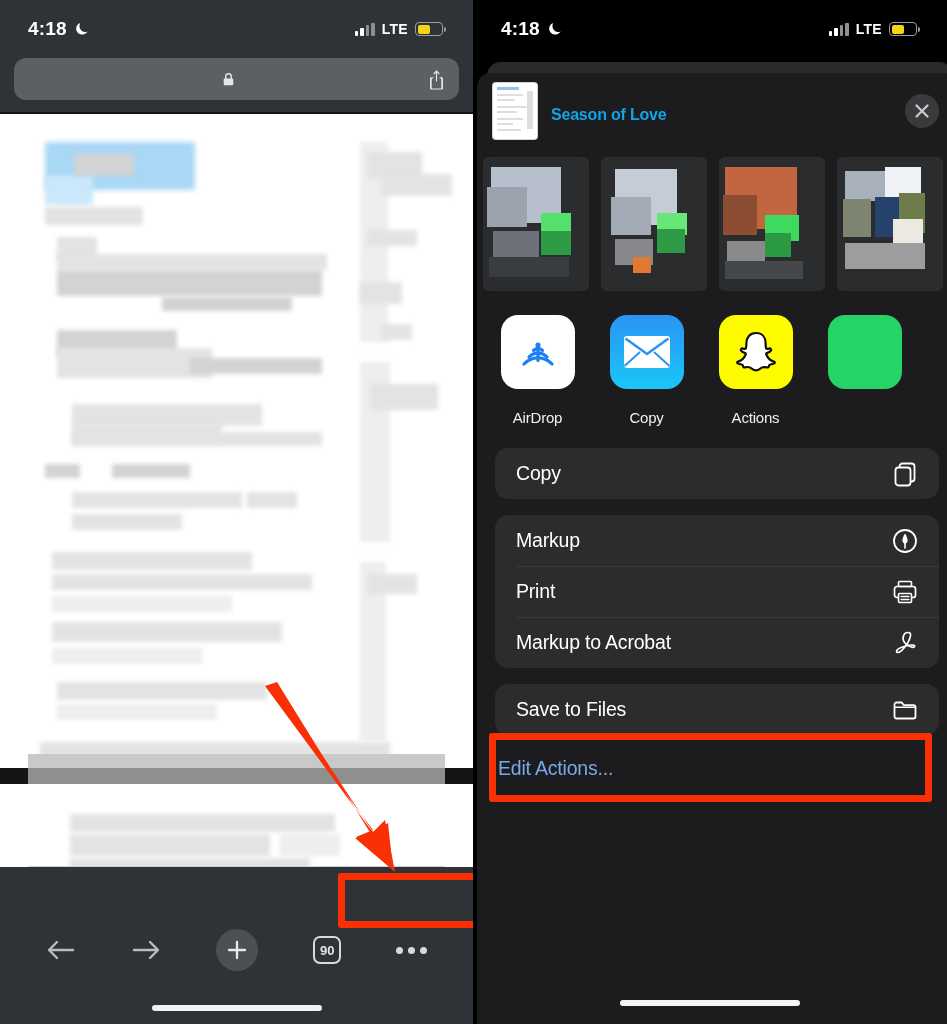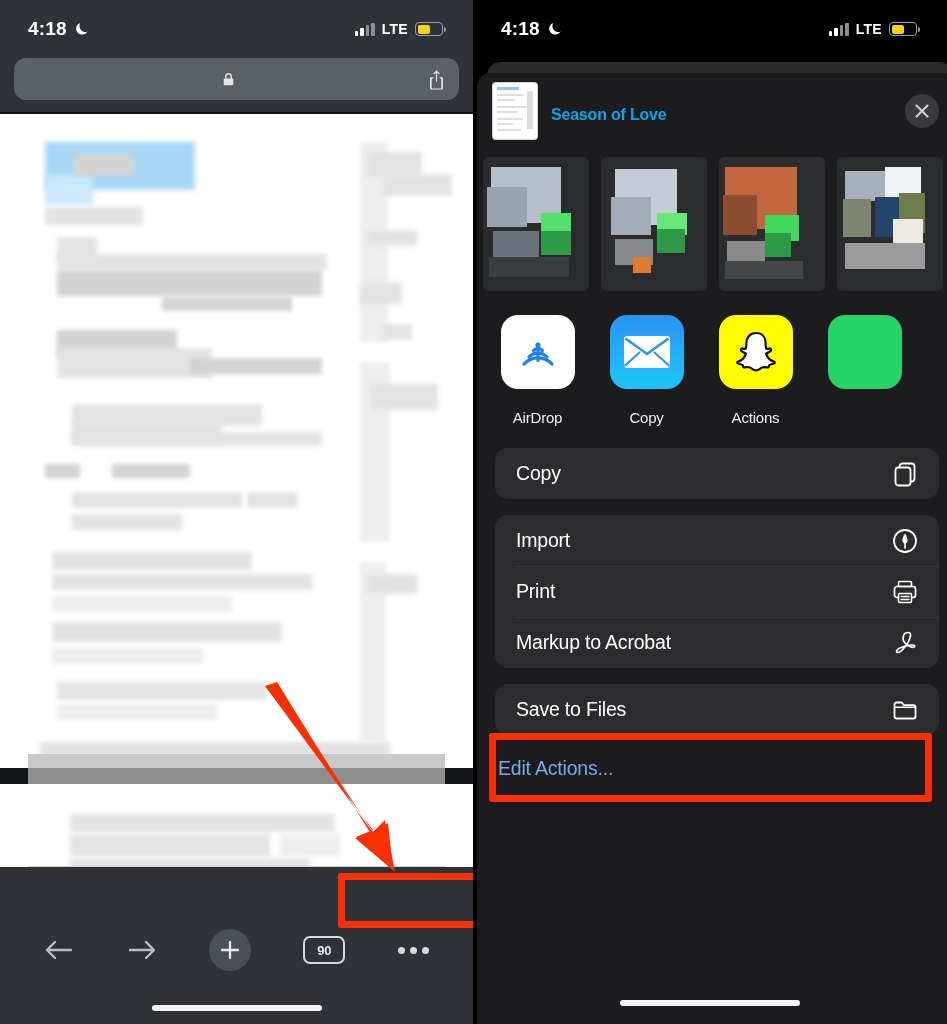--- a/index.html
+++ b/index.html
@@ -81,21 +81,21 @@
     display:flex; align-items:center; justify-content:space-around;
     padding: 0 18px;
   }
   .tb-btn { display:flex; align-items:center; justify-content:center; }
   .arrow { width: 30px; height: 24px; }
   .plus-circle {
     width: 42px; height: 42px; border-radius:50%; background:#4b5055;
     display:flex; align-items:center; justify-content:center;
   }
   .tabs-count {
-    width: 42px; height: 28px; border: 2px solid #d8dadc; border-radius: 7px;
+    width: 28px; height: 28px; border: 2px solid #d8dadc; border-radius: 7px;
     display:flex; align-items:center; justify-content:center;
     color:#e3e5e7; font-size: 13px; font-weight:600;
   }
   .dots { display:flex; gap:5px; align-items:center; }
   .dots i { width:7px; height:7px; border-radius:50%; background:#d8dadc; display:block; }
   .home-ind {
     position:absolute; bottom: 13px; left:50%; transform:translateX(-50%);
     width: 170px; height: 6px; border-radius: 3px; background:#f2f2f2;
   }
 
@@ -471,21 +471,21 @@
             <svg width="26" height="26" viewBox="0 0 26 26">
                 <rect x="7.5" y="2.5" width="15" height="18" rx="3" fill="none" stroke="#fff" stroke-width="1.8"></rect>
                 <rect x="3.5" y="6.5" width="15" height="18" rx="3" fill="#2c2c2e" stroke="#fff" stroke-width="1.8"></rect>
               </svg>
           </span>
         </div>
       </div>
 
       <div class="group">
         <div class="row">
-          <span class="row-label">Import</span>
+          <span class="row-label">Markup</span>
           <span class="row-icon">
             <svg width="26" height="26" viewBox="0 0 26 26">
                 <circle cx="13" cy="13" r="11" fill="none" stroke="#fff" stroke-width="1.8"></circle>
                 <path d="M13 5.5c1.6 2.4 2.6 5 2.6 7.2 0 1.6-1.1 2.7-2.6 2.7s-2.6-1.1-2.6-2.7c0-2.2 1-4.8 2.6-7.2z" fill="#fff"></path>
                 <path d="M13 15.6v4.5" stroke="#fff" stroke-width="1.6" stroke-linecap="round"></path>
               </svg>
           </span>
         </div>
         <div class="row">
           <span class="row-label">Print</span>

